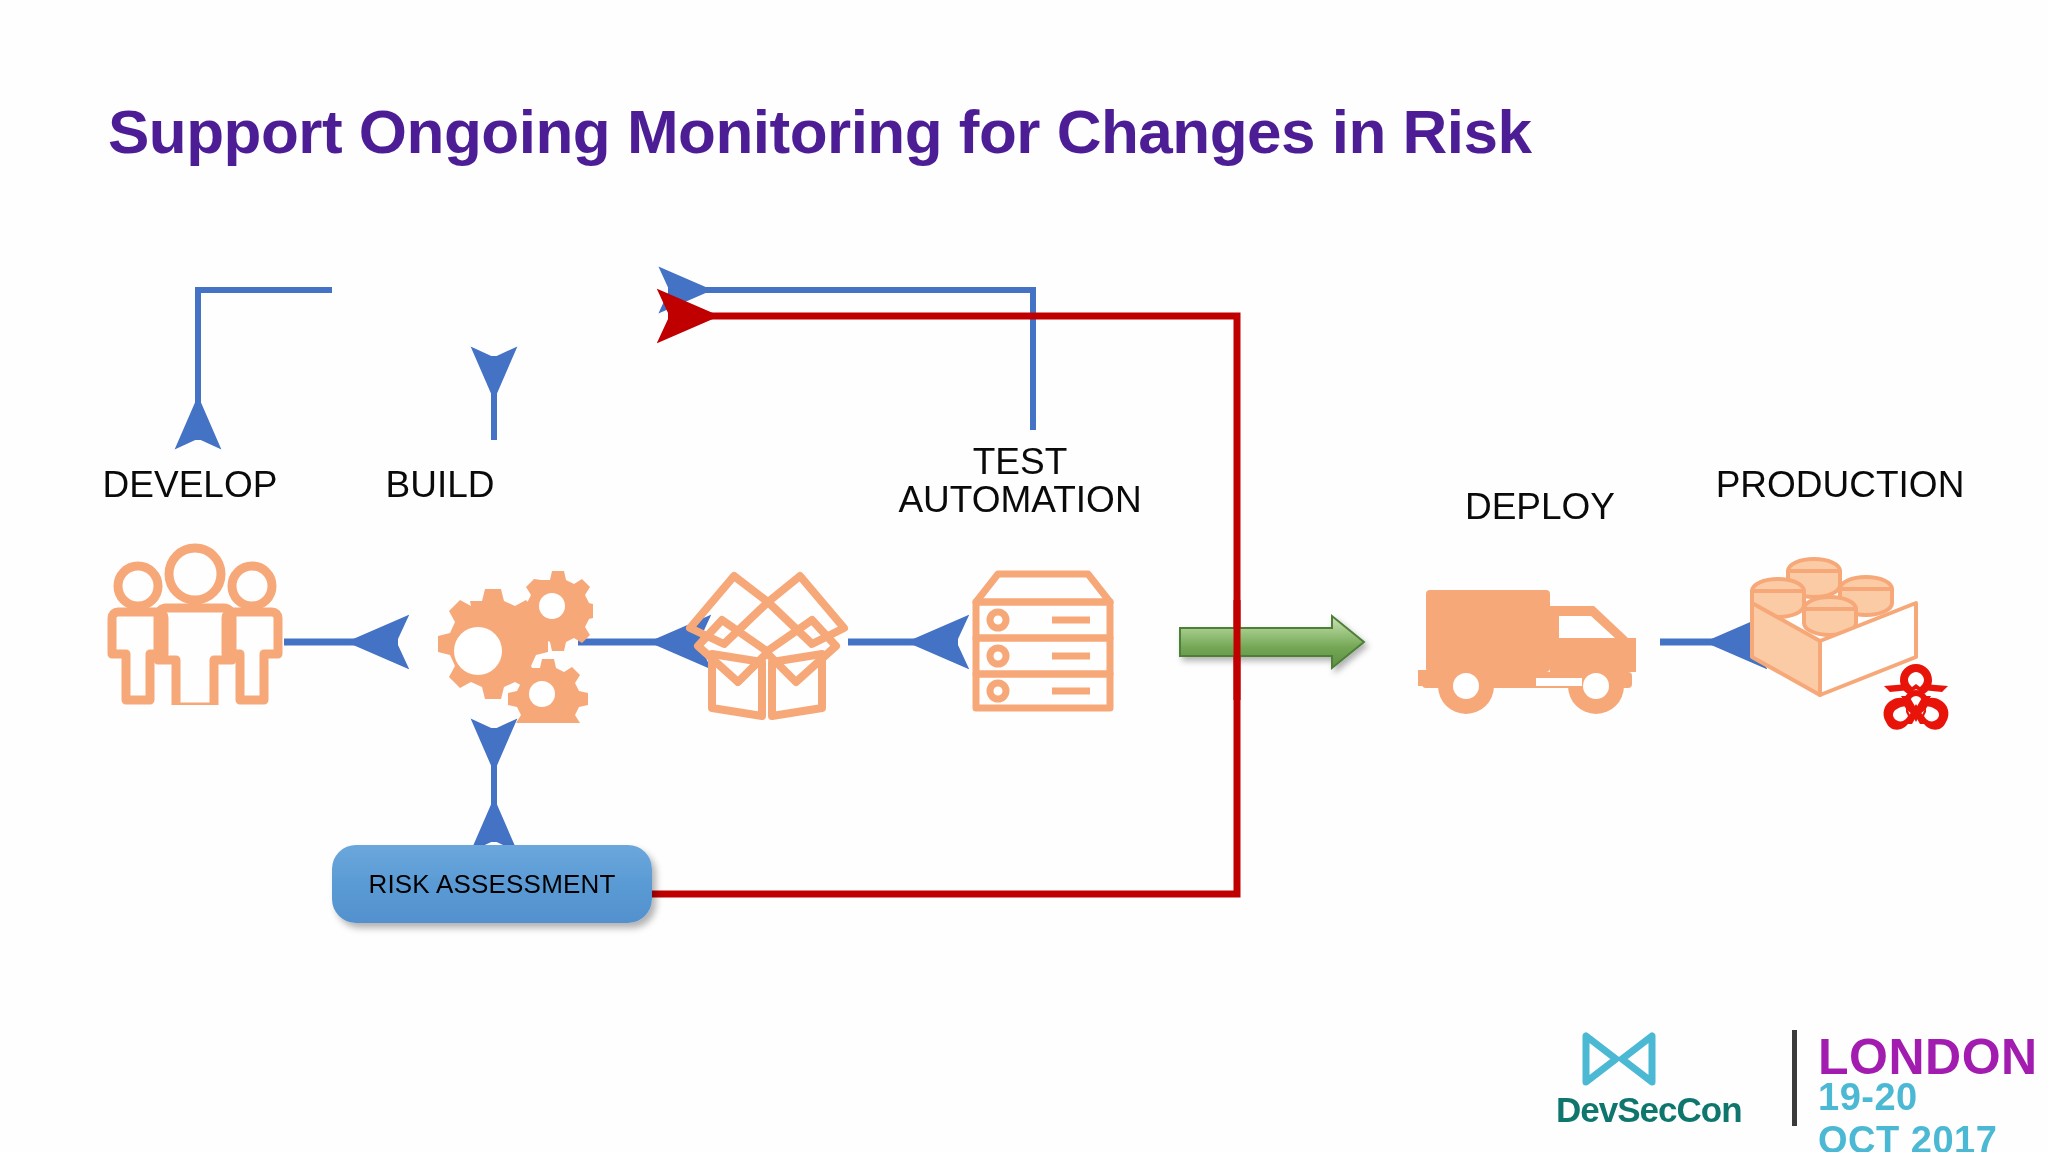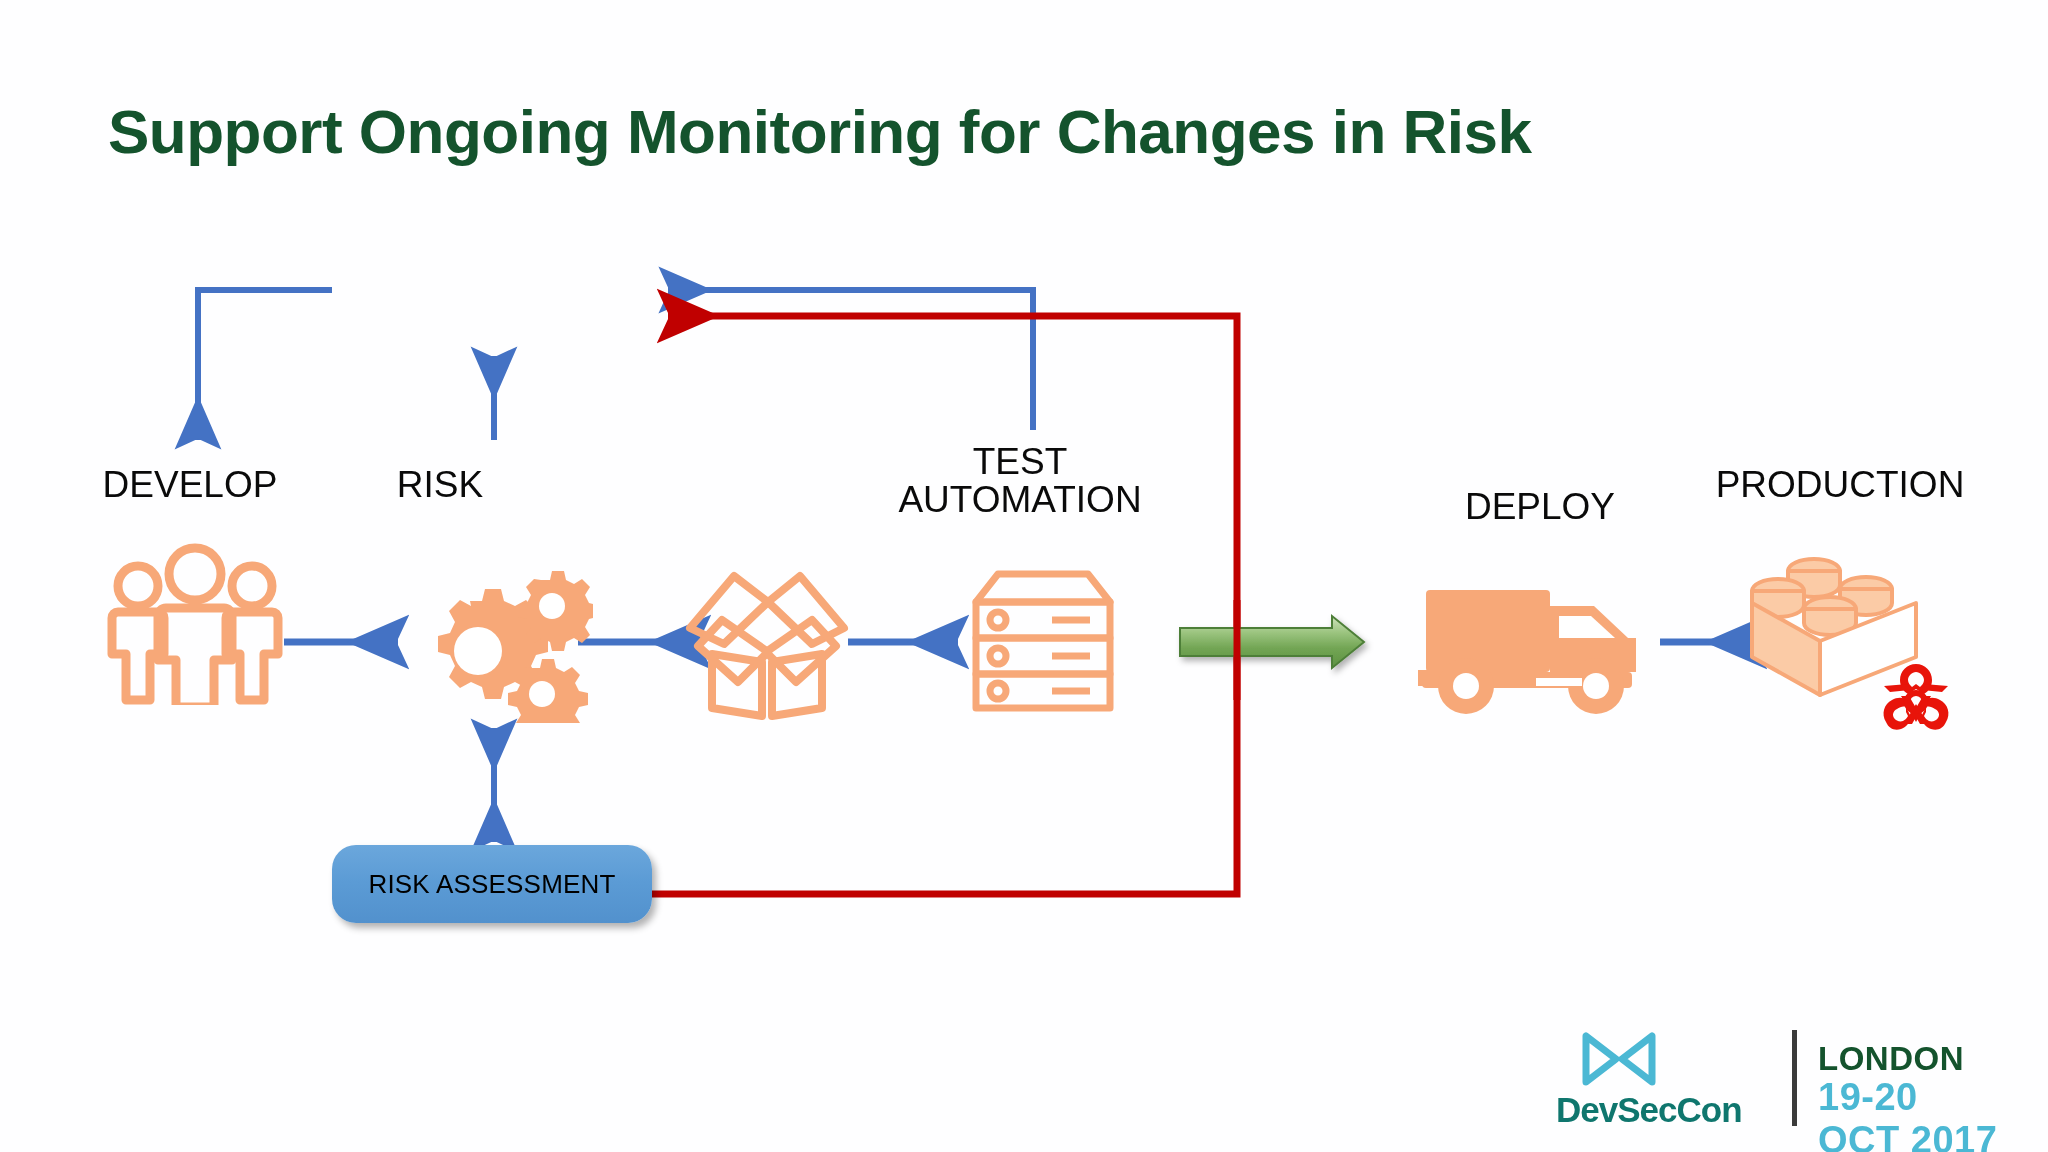--- a/index.html
+++ b/index.html
@@ -13,21 +13,21 @@
   #slide{
     position:absolute;left:0;top:0;width:2048px;height:1152px;
     background:#fefeff;
   }
   
   .title{
     position:absolute;
     left:108px;top:96px;
     font-size:62px;
     font-weight:bold;
-    color:#14532d;
+    color:#4c1d95;
     letter-spacing:-0.5px;
     white-space:nowrap;
     font-family:"Liberation Sans", sans-serif;
   }
   
   #wires{position:absolute;left:0;top:0;width:2048px;height:1152px;pointer-events:none;}
 
   
   .procbox{
     position:absolute;
@@ -75,24 +75,23 @@
   #logo-mark{position:absolute;left:24px;top:2px;width:78px;height:58px;}
   #logo-word{
     position:absolute;left:0px;top:62px;
     font-size:35px;font-weight:bold;color:#0f766e;
     letter-spacing:-1px;
     font-family:"Liberation Sans", sans-serif;
   }
   #logo-divider{position:absolute;left:236px;top:2px;width:5px;height:96px;background:#3b3b3b;}
   #logo-city{
     position:absolute;left:262px;top:0px;
-    font-size:33px;font-weight:bold;color:#14532d;
+    font-size:50px;font-weight:bold;color:#a21caf;
     letter-spacing:0.5px;
     font-family:"Liberation Sans", sans-serif;
-    margin-top:12px;
   }
   #logo-dates{
     position:absolute;left:262px;top:48px;
     font-size:38px;font-weight:bold;color:#4bb8d4;
     letter-spacing:0.5px;
     font-family:"Liberation Sans", sans-serif;
   }
 </style>
 </head>
 <body>
@@ -141,21 +140,21 @@
     </g>
 
     <path d="M1237,600 L1237,700" fill="none" stroke="#c00000" stroke-width="7"></path>
   </svg>
 
   <div class="procbox" id="box-risk">
     <span>RISK ASSESSMENT</span>
   </div>
 
   <div class="stagelabel" id="lbl-develop">DEVELOP</div>
-  <div class="stagelabel" id="lbl-build">RISK</div>
+  <div class="stagelabel" id="lbl-build">BUILD</div>
   <div class="stagelabel" id="lbl-test">TEST
 AUTOMATION</div>
   <div class="stagelabel" id="lbl-deploy">DEPLOY</div>
   <div class="stagelabel" id="lbl-production">PRODUCTION</div>
 
   <div class="iconbox" id="ic-people">
     <svg viewBox="0 0 190 165" width="190" height="165">
       <g fill="none" stroke="#f7a878" stroke-width="9" stroke-linejoin="round">
 
         <circle cx="38" cy="46" r="20"></circle>

